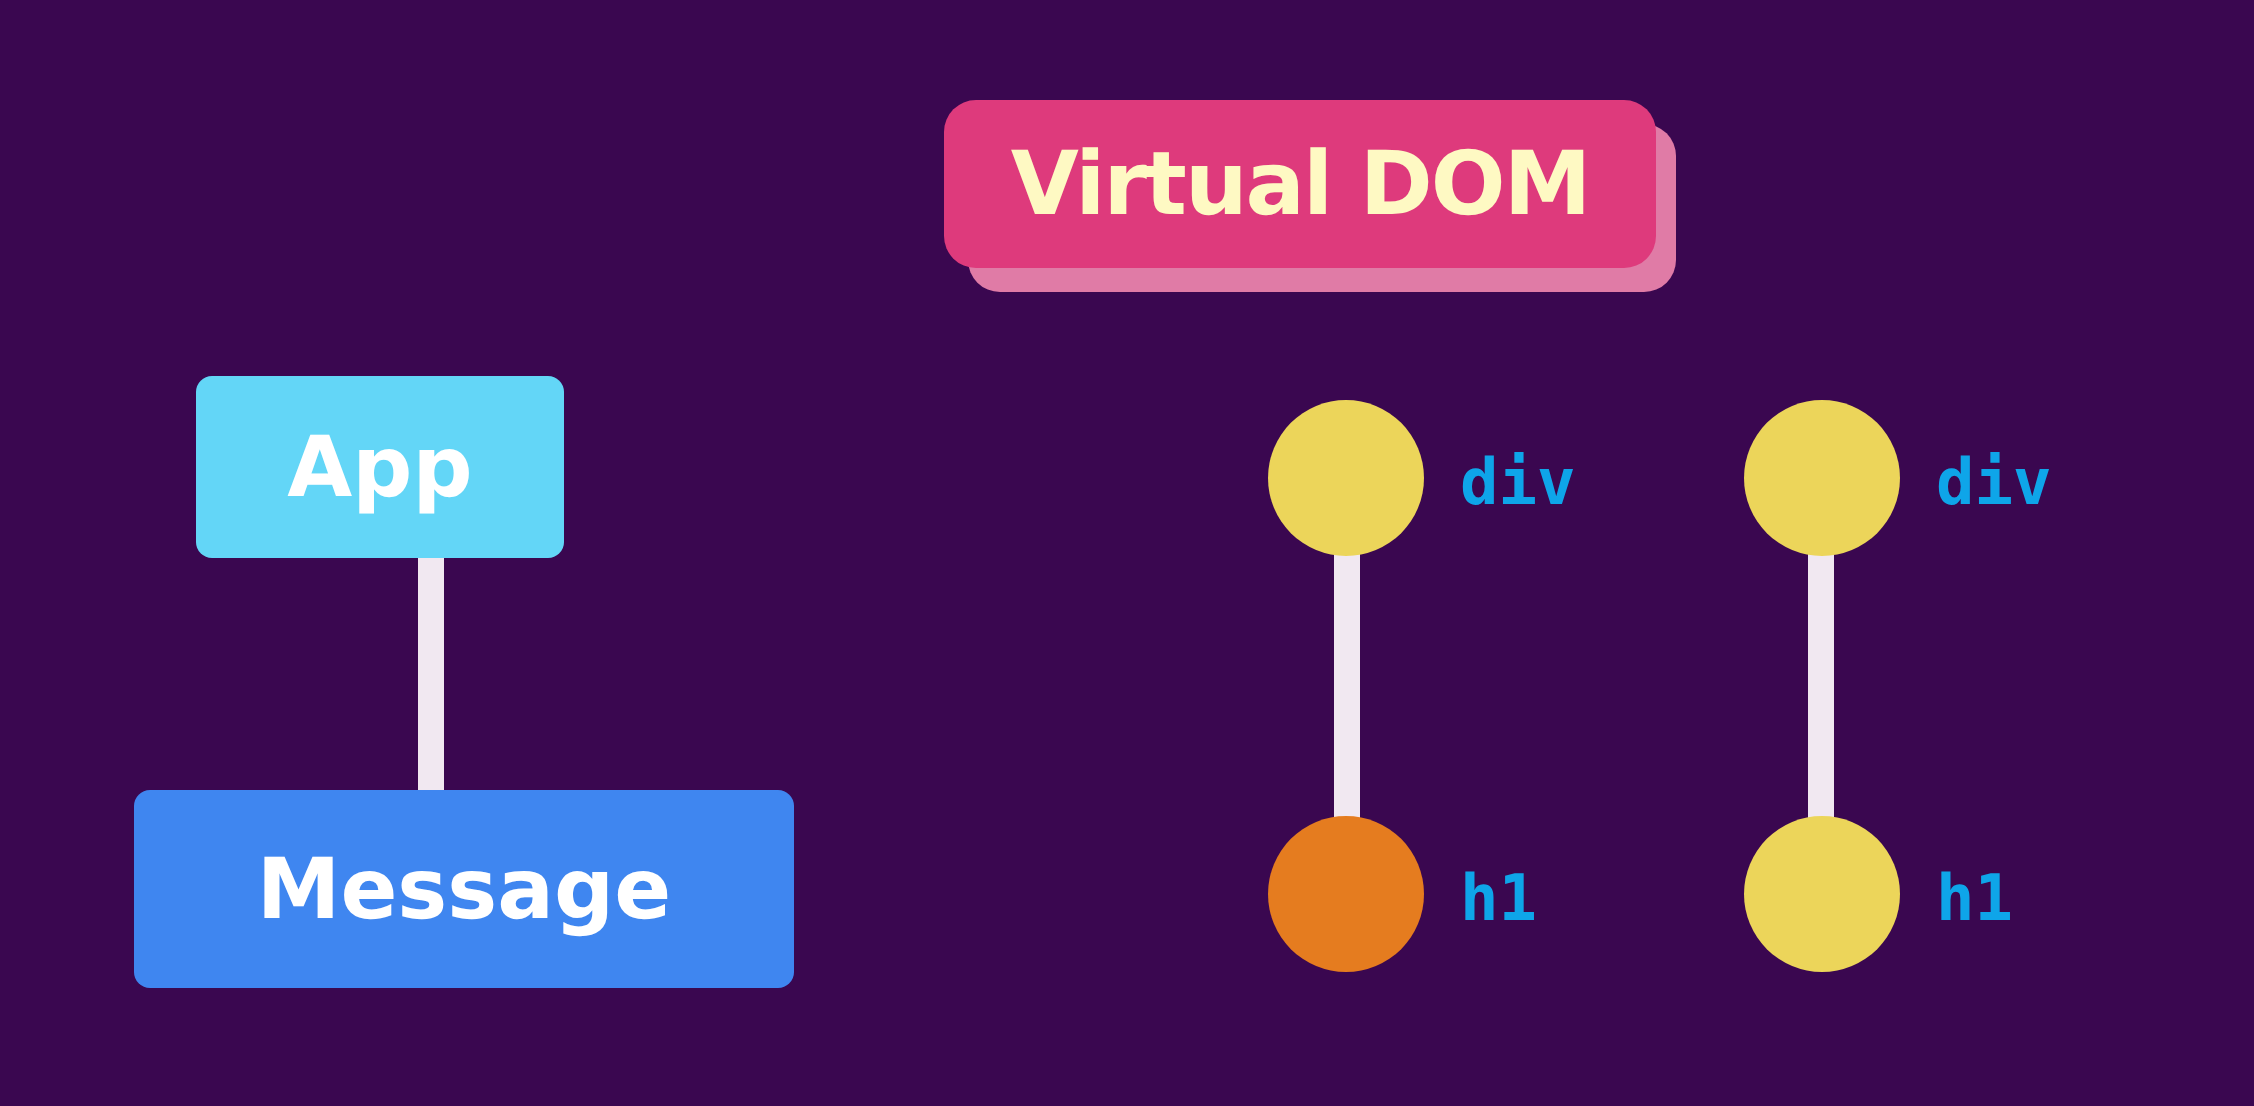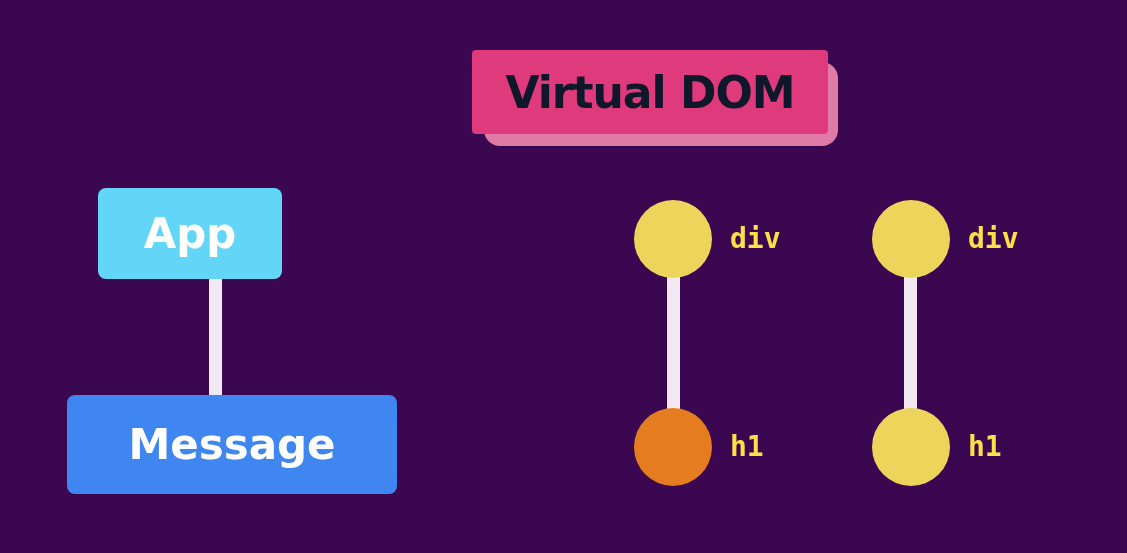--- a/index.html
+++ b/index.html
@@ -8,34 +8,34 @@
       background:#3a0750; position:relative;
       font-family:"DejaVu Sans", sans-serif;
     }
     .abs { position:absolute; }
     .title-shadow {
       left:484px; top:62px; width:354px; height:84px;
       background:#e07ba6; border-radius:16px;
     }
     .title {
       left:472px; top:50px; width:356px; height:84px;
-      background:#de3a7c; border-radius:4px;
+      background:#de3a7c; border-radius:16px;
       display:flex; align-items:center; justify-content:center;
-      color:#0f172a; font-weight:bold; font-size:44px; letter-spacing:-1px;
+      color:#fef9c3; font-weight:bold; font-size:44px; letter-spacing:-1px;
     }
     .comp {
       display:flex; align-items:center; justify-content:center;
       color:#fff; font-weight:bold; border-radius:8px;
     }
     .app { left:98px; top:188px; width:184px; height:91px; background:#63d6f7; font-size:42px; }
     .msg { left:67px; top:395px; width:330px; height:99px; background:#3f86f0; font-size:42px; }
     .edge { background:#f1e8f1; width:13px; }
     .node { width:78px; height:78px; border-radius:50%; }
     .label {
-      color:#fde047; font-family:"DejaVu Sans Mono", monospace; font-weight:bold; font-size:28px;
+      color:#0ea5e9; font-family:"DejaVu Sans Mono", monospace; font-weight:bold; font-size:32px;
     }
   </style>
 </head>
 <body>
 
 <div class="abs title-shadow"></div>
 <div class="abs title">Virtual DOM</div>
 
 <div class="abs edge" style="left:209px;top:279px;height:116px;"></div>
 <div class="abs comp app">App</div>

